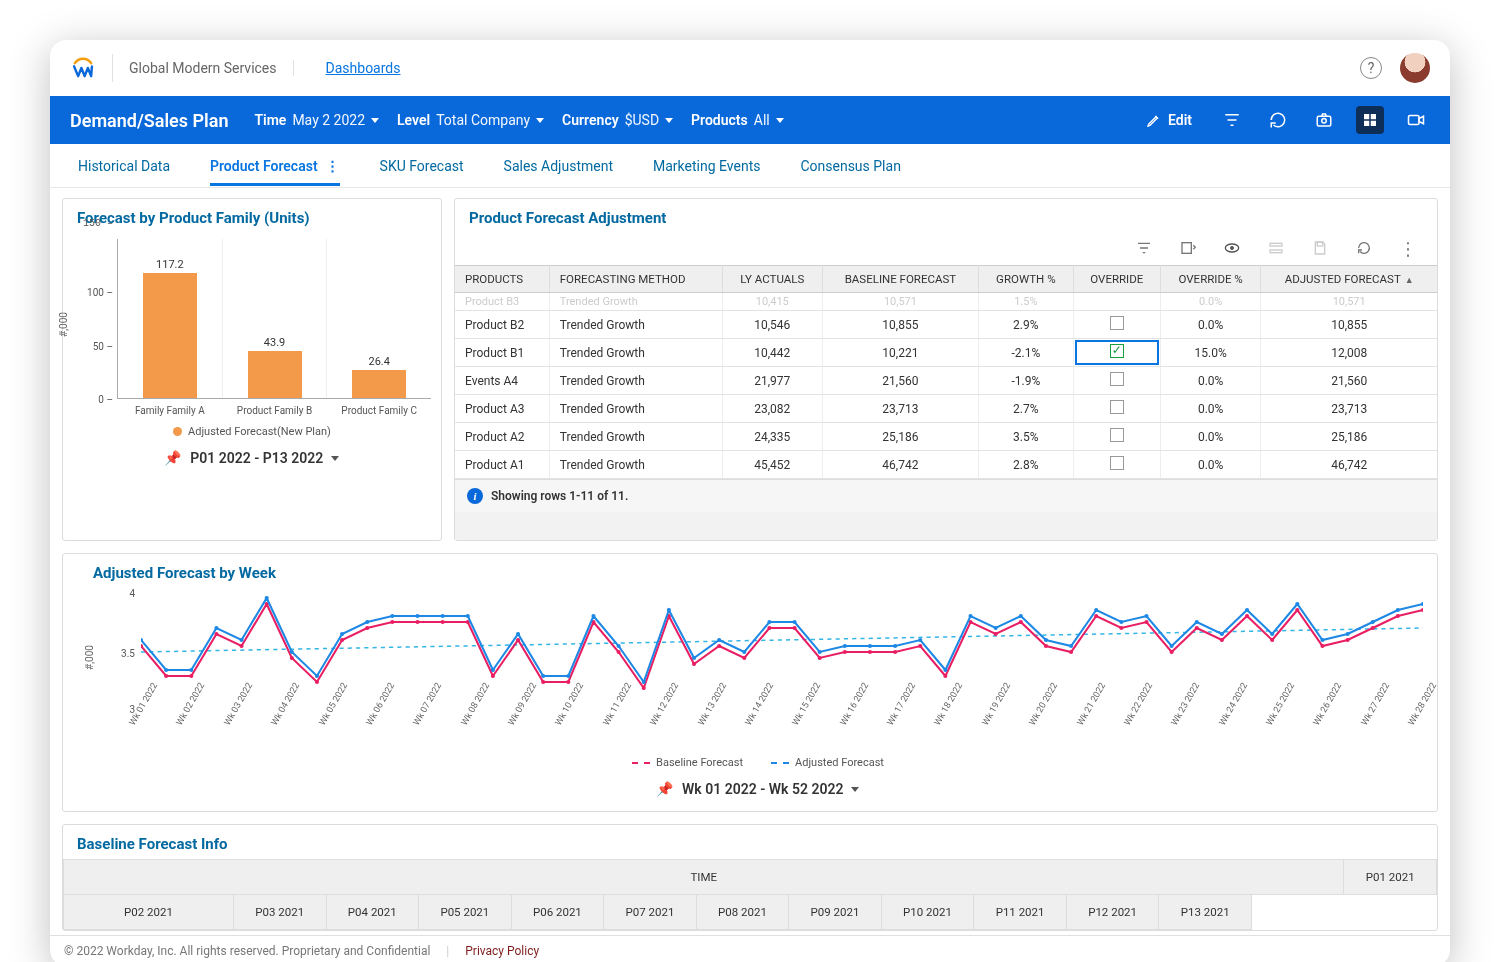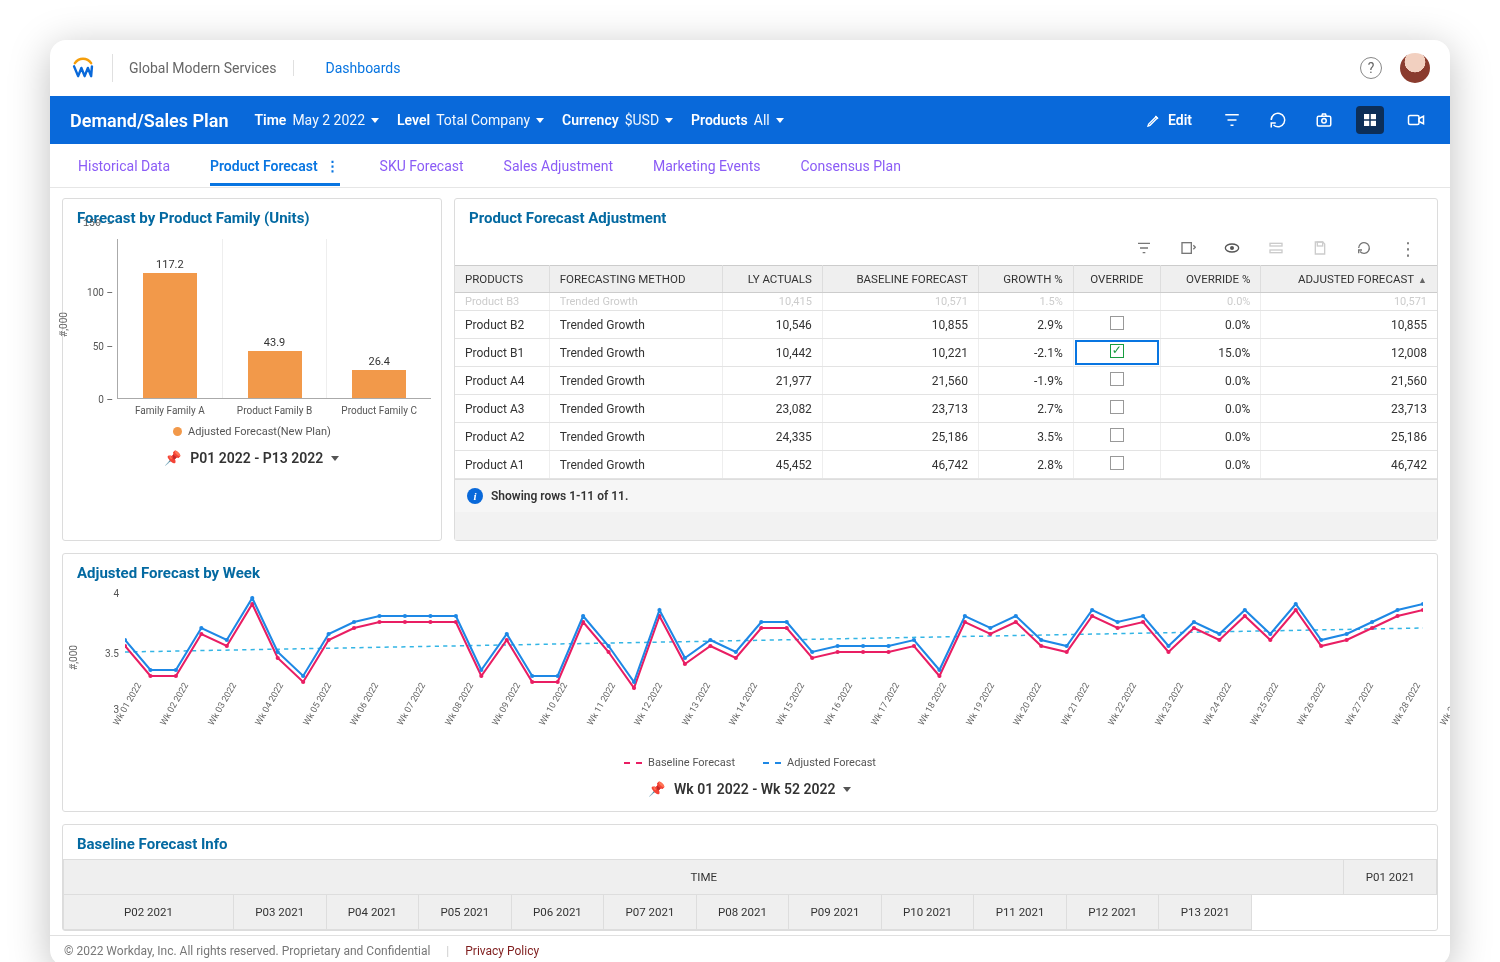--- a/index.html
+++ b/index.html
@@ -4,37 +4,37 @@
 <style>
   * { box-sizing: border-box; margin: 0; padding: 0; }
   body { font-family: -apple-system, "Segoe UI", Roboto, Arial, sans-serif; font-size: 13px; color: #333; background: #fff; width: 1500px; }
   .frame { width: 1500px; padding: 40px 50px 50px 50px; }
   .card { background: #fff; border-radius: 16px; box-shadow: 0 8px 40px rgba(0,0,0,0.25); overflow: hidden; }
   .topbar { display: flex; align-items: center; padding: 10px 20px; height: 56px; }
   .logo { width: 26px; height: 26px; display: flex; align-items: center; justify-content: center; }
   .logo svg { width: 26px; height: 26px; }
   .divider-v { width: 1px; height: 28px; background: #e0e0e0; margin: 0 16px; }
   .org { color: #666; font-size: 14px; }
-  .dashlink { color: #0875e1; font-size: 14px; margin-left: 16px; cursor: pointer; }
+  .dashlink { color: #0875e1; font-size: 14px; margin-left: 16px; cursor: pointer; text-decoration: underline; }
   .topbar .spacer { flex: 1; }
   .help-icon, .avatar { margin-left: 18px; cursor: pointer; }
   .help-icon { width: 22px; height: 22px; border: 1.6px solid #888; border-radius: 50%; display: flex; align-items: center; justify-content: center; color:#666; font-size: 14px; }
   .avatar { width: 30px; height: 30px; border-radius: 50%; background: radial-gradient(circle at 50% 30%, #f2d0c0 0 40%, #8a3b2e 41% 100%); }
   .bluebar { background: #0969da; color: #fff; display: flex; align-items: center; padding: 0 20px; height: 48px; gap: 18px; justify-content: space-between; }
   .bluebar .title { font-size: 18px; font-weight: 600; margin-right: 8px;}
   .bluebar .fld { display:flex; align-items:center; gap:6px; font-size: 14px; cursor:pointer; }
   .bluebar .lbl { font-weight: 600; }
   .bluebar .val { font-weight: 400; opacity: .95;}
   .chev-down { width:0;height:0;border-left:4px solid transparent;border-right:4px solid transparent;border-top:5px solid currentColor; }
   .bluebar .spacer { flex:1; }
   .ribbon-btn { display:flex; align-items:center; gap:6px; color:#fff; cursor:pointer; padding:6px 8px; border-radius:4px; font-size:14px; font-weight:600;}
   .ribbon-ico { width:28px; height:28px; display:flex; align-items:center; justify-content:center; color:#fff; border-radius:4px; cursor:pointer; }
   .ribbon-ico.active { background:#0c2e57; }
   .tabbar { display:flex; align-items:center; gap: 40px; padding: 0 28px; height: 44px; border-bottom: 1px solid #e6e6e6; }
-  .tab { color:#8b5cf6; font-size:14px; cursor:pointer; padding: 12px 0; }
+  .tab { color:#0369a1; font-size:14px; cursor:pointer; padding: 12px 0; }
   .tab.active { color:#0875e1; font-weight:600; border-bottom: 3px solid #0875e1; padding-bottom: 9px; }
   .tab .more { margin-left:8px; color:#0875e1; font-weight:bold; }
   .content { padding: 10px 12px 0 12px; display:flex; flex-direction:column; gap:12px; }
   .row1 { display:flex; gap:12px; }
   .panel { border: 1px solid #dcdcdc; border-radius:3px; background:#fff; }
   .panel-title { font-size:15px; font-weight:700; color:#0369a1; padding: 10px 14px 6px 14px; }
   .panel-left { width: 380px; }
   .panel-right { flex:1; display:flex; flex-direction:column; }
   
   .barchart-wrap { display:flex; padding: 6px 10px 0 10px; }
@@ -49,34 +49,34 @@
   .bar-cat { position:absolute; bottom:-18px; font-size:10px; color:#555; white-space:nowrap;}
   .legend-bar { display:flex; align-items:center; justify-content:center; gap:6px; font-size:11px; color:#555; margin-top:26px;}
   .dot-o { width:9px;height:9px;border-radius:50%; background:#f2994a; }
   .period-pin { display:flex; align-items:center; justify-content:center; gap:8px; padding:12px 0 14px 0; font-size:14px; font-weight:600; color:#333; cursor:pointer;}
   .pin-icon { color:#0875e1; font-size:14px; }
   
   .tbl-toolbar { display:flex; justify-content:flex-end; gap: 26px; padding: 6px 20px 8px 20px; color:#888; }
   .tbl-toolbar .ico { cursor:pointer; width:18px; height:18px; display:flex; align-items:center; justify-content:center;}
   .grid { width:100%; border-collapse:collapse; font-size:12px; }
   .grid th { background:#efefef; text-align:left; padding:6px 10px; border-top:1px solid #ccc; border-bottom:1px solid #ccc; border-right:1px solid #ddd; font-weight:400; color:#333; font-size:11.5px;}
-  .grid th.r, .grid td.r { text-align:right;}
+  .grid th.r, .grid td.r { text-align:center;}
   .grid th.c, .grid td.c { text-align:center;}
   .grid th:last-child, .grid td:last-child { border-right:none;}
   .grid td { padding:5px 10px; border-bottom:1px solid #e3e3e3; border-right:1px solid #eee; background:#fff; }
   .grid td.lbl { background:#fff;}
   .selcell { position:relative; }
   .selcell::after { content:""; position:absolute; inset:1px; border:2px solid #0875e1; pointer-events:none;}
   .chk { width:14px; height:14px; border:1px solid #999; display:inline-block; background:#fff; }
   .chk.on { border-color:#179c3f; position:relative;}
   .chk.on::after { content:"✓"; color:#179c3f; font-size:12px; position:absolute; top:-2px; left:1px;}
   .info-row { background:#f6f6f6; padding:8px 12px; display:flex; align-items:center; gap:8px; font-size:12px; color:#333; border-top:1px solid #ddd; font-weight:600;}
   .info-i { width:16px;height:16px;border-radius:50%;background:#0969da;color:#fff;display:flex;align-items:center;justify-content:center;font-size:11px;font-style:italic;font-family:serif;}
   
-  .panel-line { width:100%; }
+  .panel-line { width:100%;padding-left:16px; }
   .line-wrap { padding: 4px 14px 0 14px; display:flex; }
   .ly-axis { width:48px; position:relative; height:120px; }
   .ly-axis .yl { position:absolute; left:-16px; top:50%; transform: rotate(-90deg); font-size:10px; color:#666;}
   .ly-tick { position:absolute; right:6px; font-size:10px; color:#555;}
   .line-svg { flex:1; height:120px; }
   .x-labels { display:flex; margin-left:48px; margin-right:14px; }
   .x-labels span { flex:1; font-size:9px; color:#666; transform: rotate(-60deg); transform-origin: top left; white-space:nowrap; position:relative; top:10px; }
   .legend-line { display:flex; justify-content:center; gap:28px; font-size:11px; color:#555; margin-top:34px;}
   .legend-line .sw { display:flex; align-items:center; gap:6px;}
   .sw-baseline { width:18px; height:0; border-top:2px dashed #e91e63; }
@@ -309,21 +309,21 @@
                   <td class="lbl">Product B1</td>
                   <td>Trended Growth</td>
                   <td class="r">10,442</td>
                   <td class="r">10,221</td>
                   <td class="r">-2.1%</td>
                   <td class="c selcell"><span class="chk on"></span></td>
                   <td class="r">15.0%</td>
                   <td class="r">12,008</td>
                 </tr>
                 <tr>
-                  <td class="lbl">Product A4</td>
+                  <td class="lbl">Events A4</td>
                   <td>Trended Growth</td>
                   <td class="r">21,977</td>
                   <td class="r">21,560</td>
                   <td class="r">-1.9%</td>
                   <td class="c "><span class="chk "></span></td>
                   <td class="r">0.0%</td>
                   <td class="r">21,560</td>
                 </tr>
                 <tr>
                   <td class="lbl">Product A3</td>

